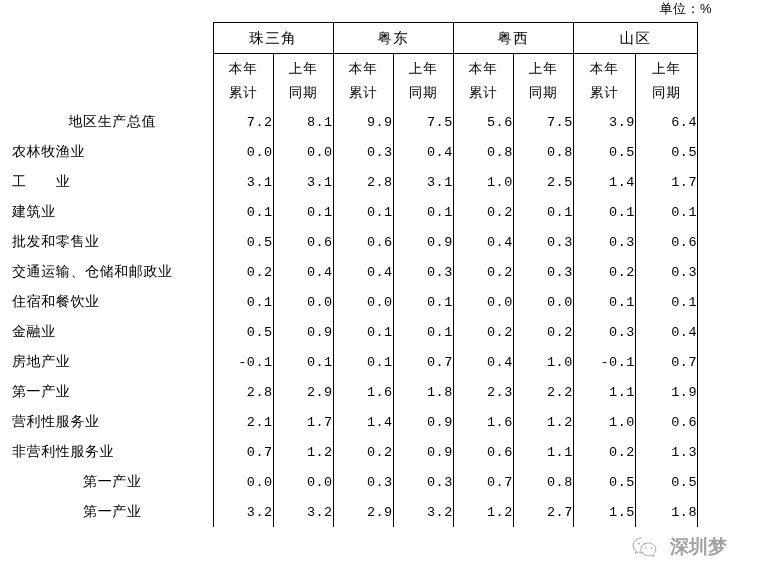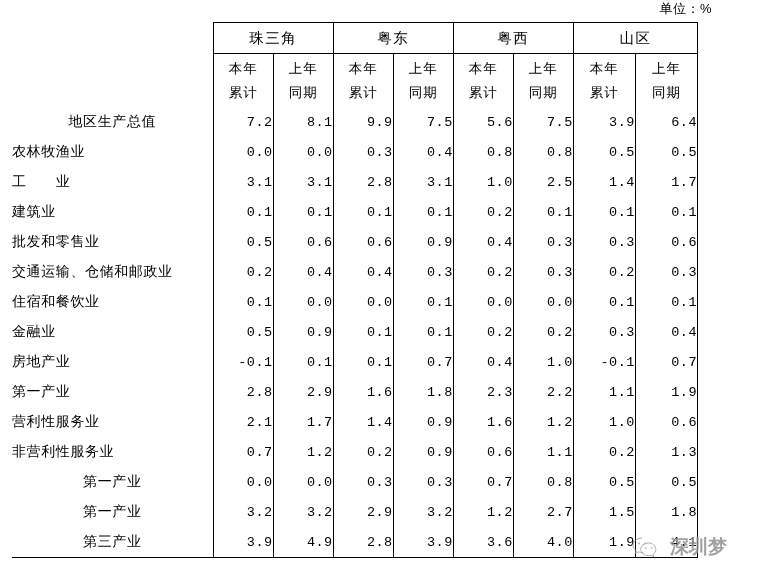--- a/index.html
+++ b/index.html
@@ -353,31 +353,20 @@
             <td class="row-label lvl-0">第一产业</td>
             <td class="num bl">3.2</td>
             <td class="num bl-thin br">3.2</td>
             <td class="num">2.9</td>
             <td class="num bl-thin br">3.2</td>
             <td class="num">1.2</td>
             <td class="num bl-thin br">2.7</td>
             <td class="num">1.5</td>
             <td class="num bl-thin br">1.8</td>
           </tr>
-          <tr class="last-row">
-            <td class="row-label lvl-0">第三产业</td>
-            <td class="num bl">3.9</td>
-            <td class="num bl-thin br">4.9</td>
-            <td class="num">2.8</td>
-            <td class="num bl-thin br">3.9</td>
-            <td class="num">3.6</td>
-            <td class="num bl-thin br">4.0</td>
-            <td class="num">1.9</td>
-            <td class="num bl-thin br">4.1</td>
-          </tr>
         </tbody>
     </table>
   </div>
 
   <div class="watermark">
     <svg class="wm-logo" viewBox="0 0 52 44">
       <g fill="none" stroke="#9a9a9a" stroke-width="2">
         <path d="M20 4C10 4 2 10.5 2 18.5c0 4.4 2.5 8.3 6.4 11L6.6 35l6.2-3.2c2.2 .7 4.6 1.1 7.2 1.1 .8 0 1.6 0 2.4-.1"></path>
         <path d="M33 14c-8.6 0-15.6 5.7-15.6 12.7S24.4 39.4 33 39.4c1.9 0 3.7-.3 5.4-.8l5.3 2.8-1.5-4.7c3.3-2.3 5.4-5.7 5.4-9.5C47.6 19.7 41.6 14 33 14z"></path>
       </g>

